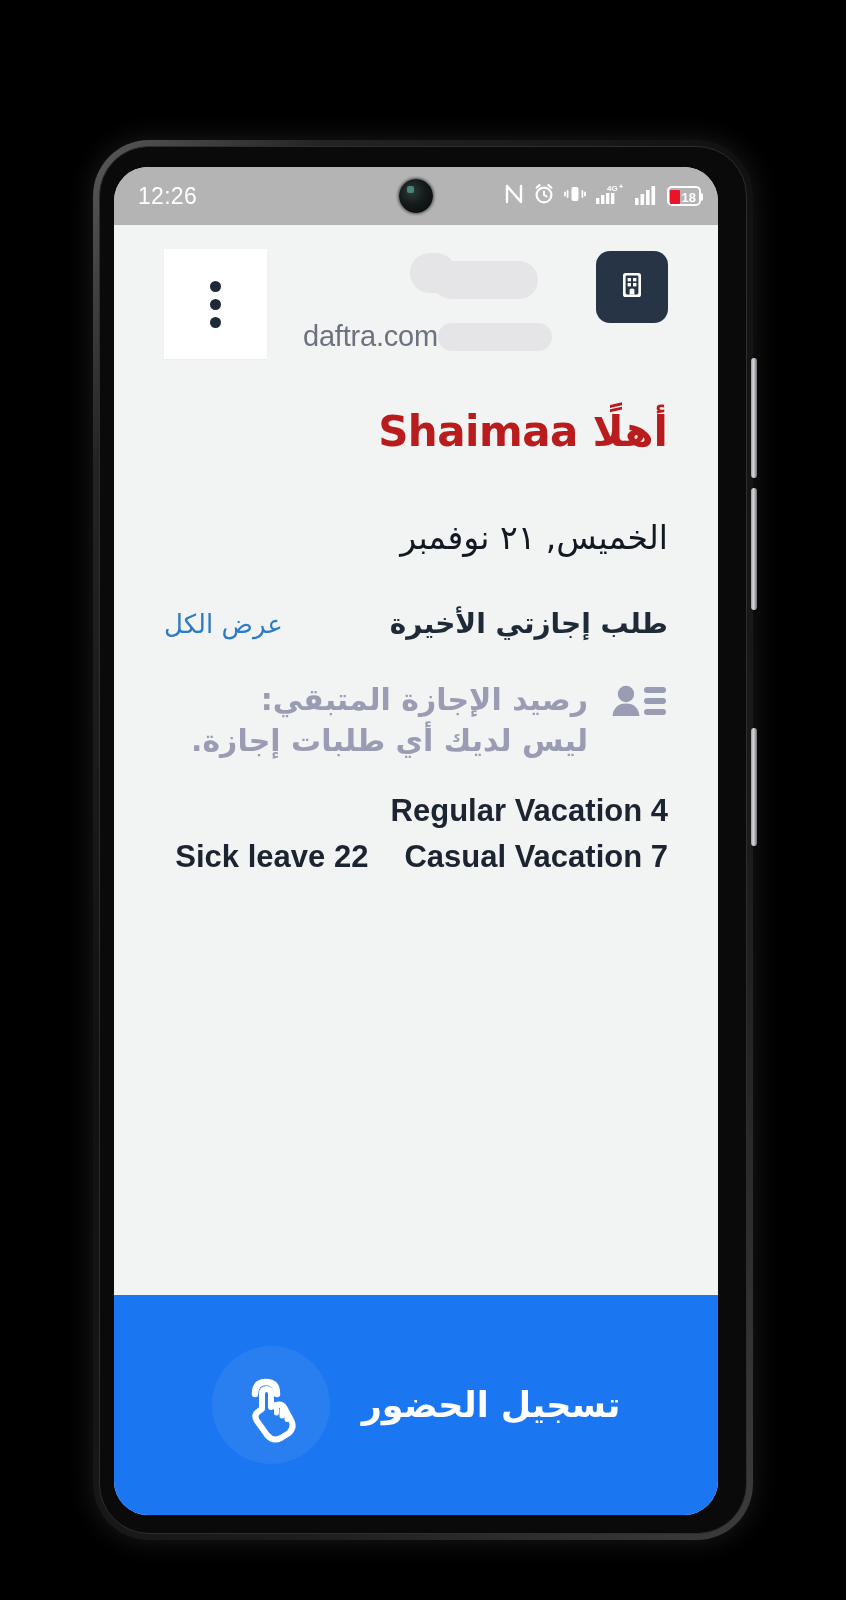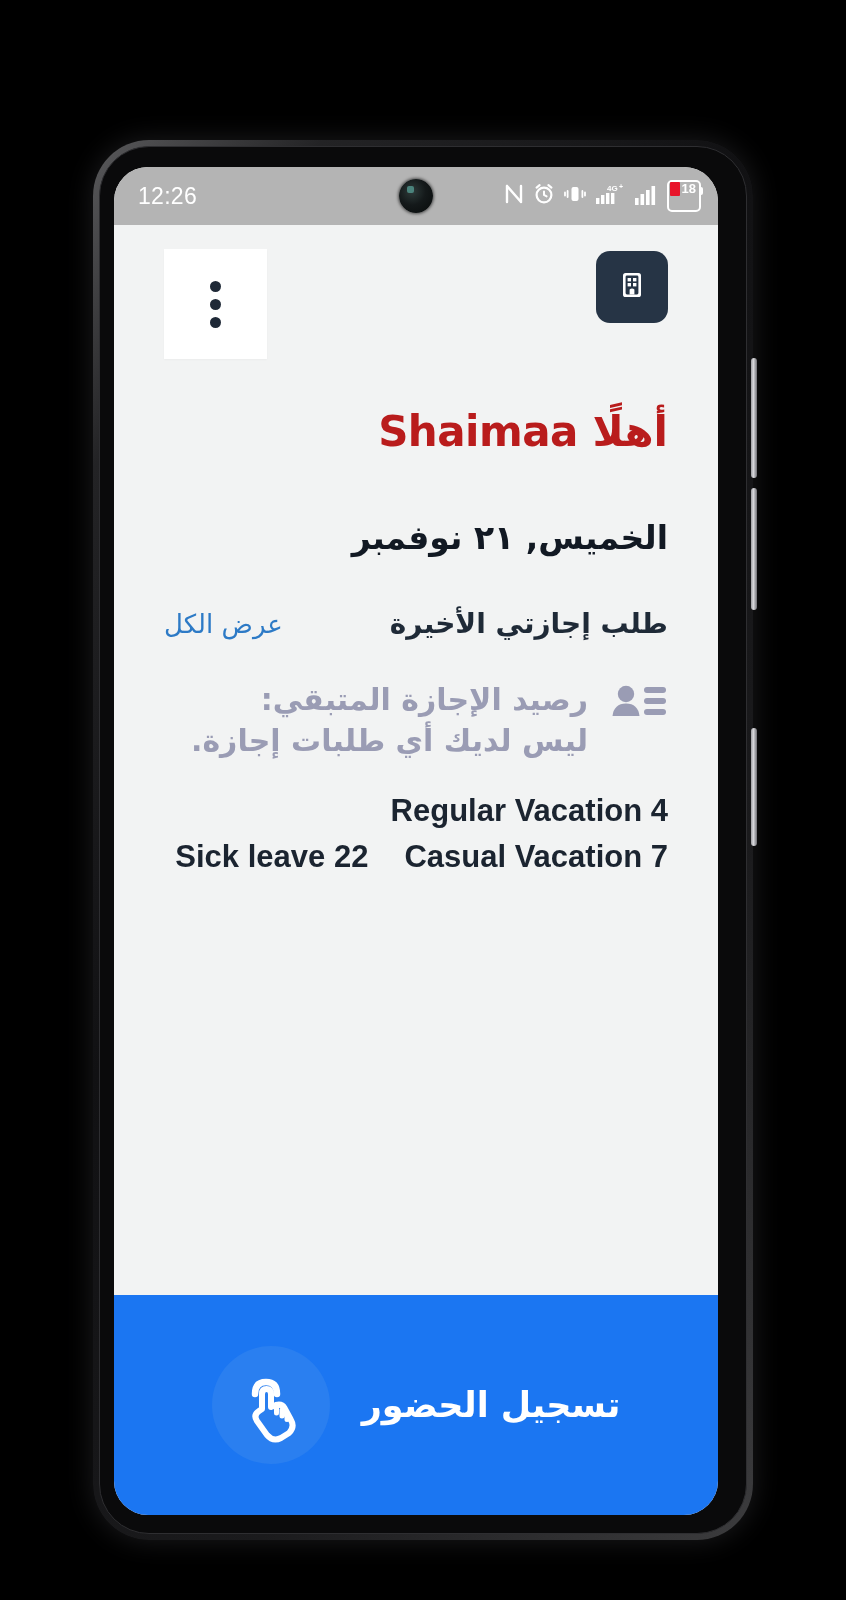--- a/index.html
+++ b/index.html
@@ -102,24 +102,24 @@
     opacity: 0.9;
   }
   #status-icons {
     display: flex;
     align-items: center;
     gap: 9px;
   }
   .st-ico { display: block; }
   .battery-badge {
     display: flex;
-    align-items: flex-start;
+    align-items: flex-end;
     border: 2px solid #ffffff;
     border-radius: 5px;
-    height: 32px;
+    height: 20px;
     padding: 0 3px 0 0;
     position: relative;
     box-sizing: border-box;
   }
   .battery-badge::after {
     content: "";
     position: absolute;
     right: -4px;
     top: 5px;
     width: 3px;
@@ -259,21 +259,21 @@
     margin-top: 24px;
     color: #121923;
     font-size: 33px;
     font-weight: bold;
     font-family: "DejaVu Sans", sans-serif;
   }
   #attendance-date {
     margin-top: 10px;
     color: #121923;
     font-size: 33px;
-    font-weight: bold;
+    font-weight: normal;
     font-family: "DejaVu Sans", sans-serif;
   }
 
   
   #leave-header {
     margin: 50px 50px 0 50px;
     direction: rtl;
     display: flex;
     align-items: baseline;
     justify-content: space-between;
@@ -422,20 +422,28 @@
       <div id="app-header">
 
         <div id="menu-button">
           <span class="dots">
             <i></i>
               <i></i>
               <i></i>
           </span>
         </div>
 
+        <div id="brand-block">
+          <div class="redact" id="redact-logo-a"></div>
+          <div class="redact" id="redact-logo-b"></div>
+          <div id="domain-row">
+            <span id="domain-text">daftra.com</span>
+            <span id="redact-subdomain"></span>
+          </div>
+        </div>
 
         <div id="org-button">
           <span>
             <svg width="36" height="36" viewBox="0 0 36 36">
               <rect x="9" y="6" width="18" height="24" rx="2.6" fill="#ffffff"></rect>
               <rect x="11.6" y="8.6" width="12.8" height="18.8" rx="1.4" fill="#263445"></rect>
               <rect x="13.6" y="11" width="3.4" height="3.4" fill="#ffffff"></rect>
               <rect x="19" y="11" width="3.4" height="3.4" fill="#ffffff"></rect>
               <rect x="13.6" y="16" width="3.4" height="3.4" fill="#ffffff"></rect>
               <rect x="19" y="16" width="3.4" height="3.4" fill="#ffffff"></rect>

